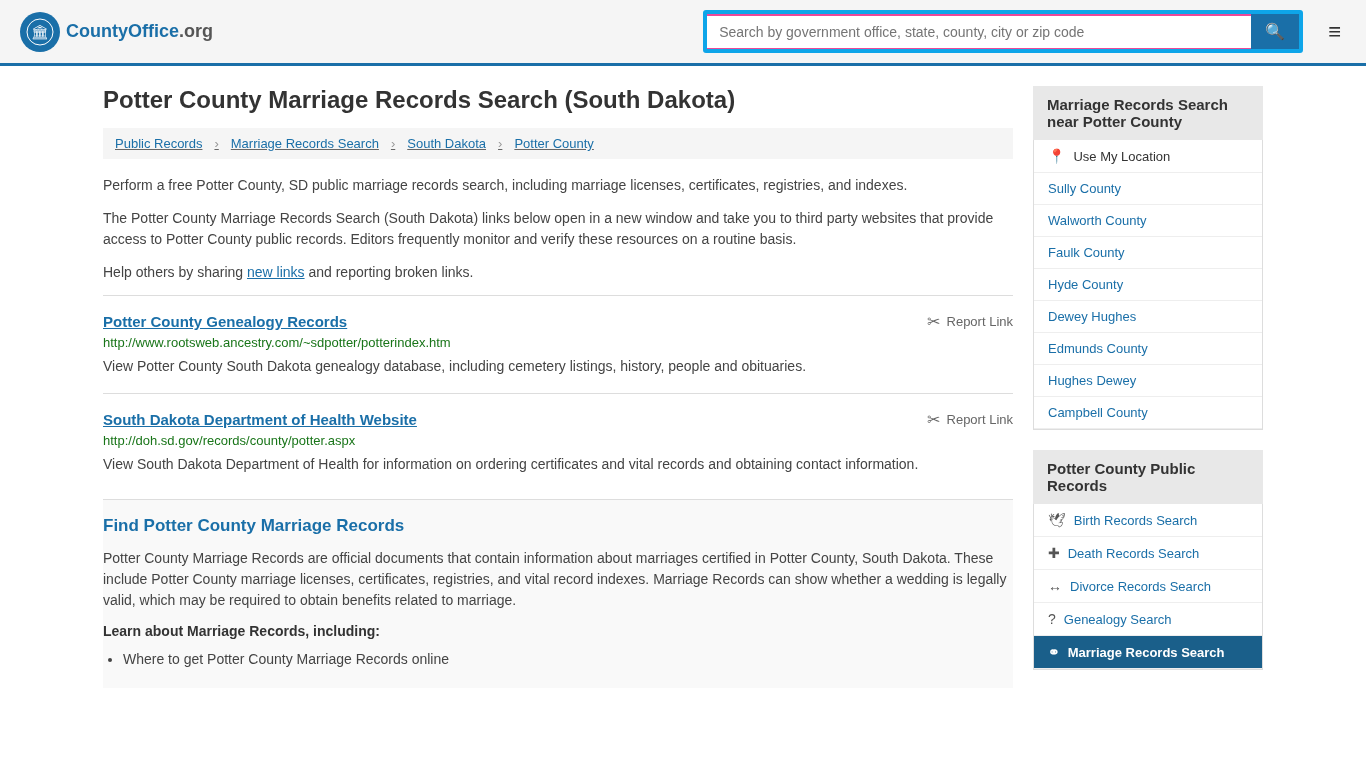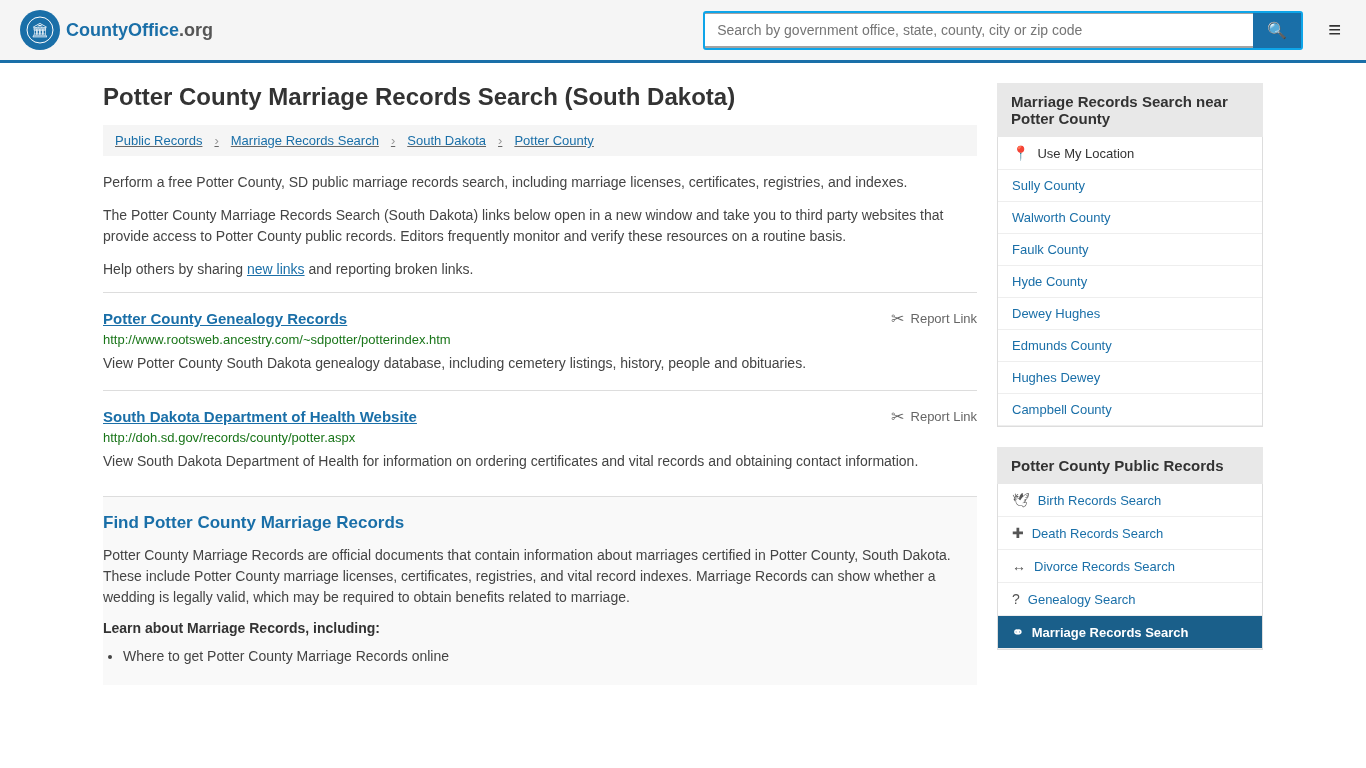--- a/index.html
+++ b/index.html
@@ -36,23 +36,23 @@
       font-weight: bold;
       color: #333;
     }
     .logo-text span { color: #1a6fa8; }
     .search-bar-area {
       flex: 1;
       max-width: 600px;
       margin-left: auto;
       display: flex;
       align-items: center;
-      border: 2px solid #0ea5e9;
+      border: 4px solid #0ea5e9;
       border-radius: 3px;
-      background: #a3a3a3;
+      background: #ec4899;
     }
     .search-bar-area input {
       flex: 1;
       border: none;
       outline: none;
       padding: 8px 12px;
       font-size: 14px;
       color: #999;
     }
     .search-btn {
@@ -185,21 +185,21 @@
       color: #333;
     }
     .learn-list {
       padding-left: 20px;
       color: #444;
       line-height: 1.8;
     }
 
     
     .sidebar {
-      width: 266px;
+      width: 230px;
       flex-shrink: 0;
     }
 
     .sidebar-section {
       margin-bottom: 20px;
     }
     .sidebar-header {
       background: #e8e8e8;
       padding: 10px 14px;
       font-weight: bold;

